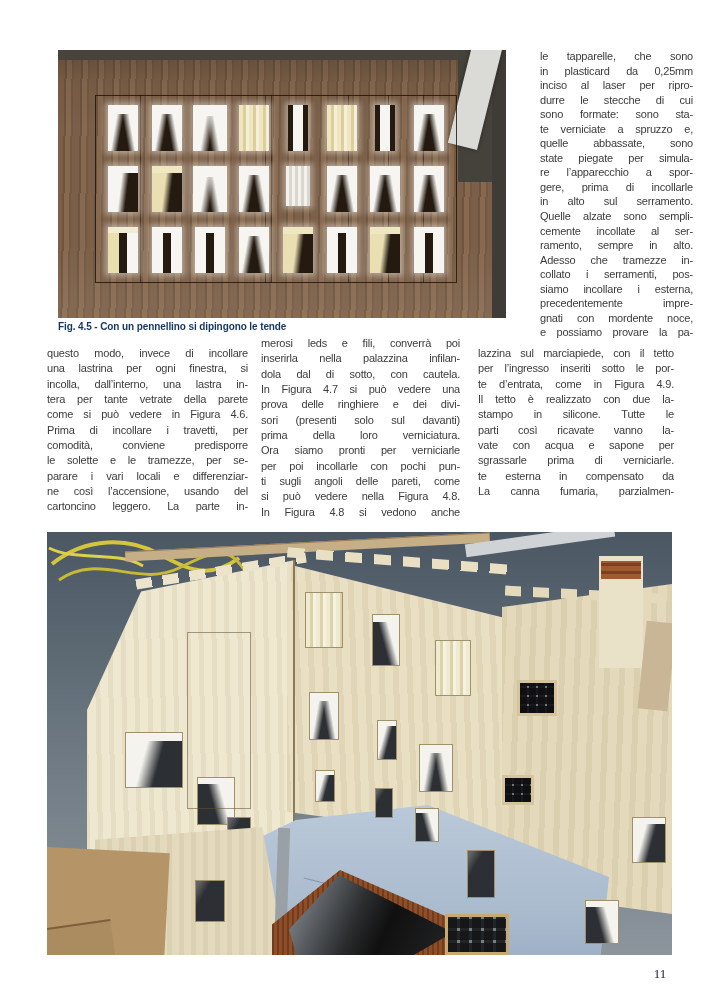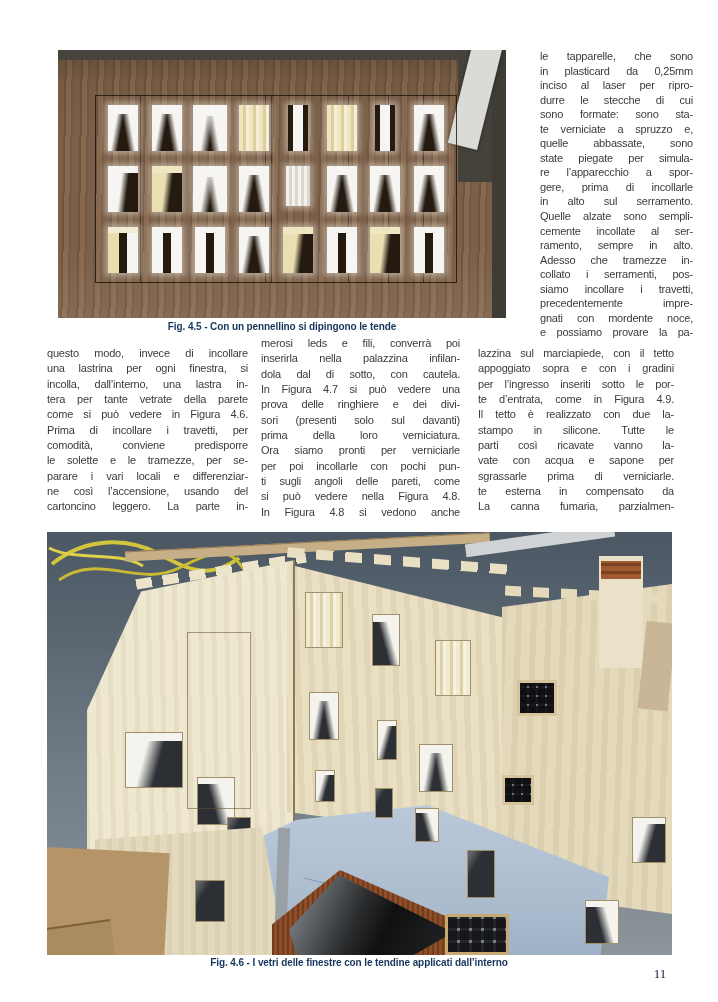--- a/index.html
+++ b/index.html
@@ -9,21 +9,21 @@
     outline:1px solid #c9c9c9;overflow:hidden;
   }
   
   .textcol{position:absolute;font-size:11px;letter-spacing:-0.2px;color:#3b3b3b;}
   .tline{text-align:justify;text-align-last:justify;white-space:nowrap;overflow:hidden;}
   .col-tr{left:540px;top:49px;width:153px;line-height:14.55px;}
   .col-1{left:47px;top:346px;width:201px;line-height:15.35px;}
   .col-2{left:261px;top:336px;width:199px;line-height:15.35px;}
   .col-3{left:478px;top:346px;width:196px;line-height:15.35px;}
   .caption{
-    position:absolute;text-align:center;font-weight:bold;font-size:10px;
+    position:absolute;text-align:left;font-weight:bold;font-size:10px;
     color:#17365d;letter-spacing:-0.1px;
   }
   .cap1{left:58px;top:321px;width:448px;}
   .cap2{left:0;top:957px;width:718px;}
   .pageno{
     position:absolute;left:640px;top:966px;width:40px;text-align:center;
     font-family:"Liberation Serif", serif;font-size:13px;color:#23233d;
   }
   
   .photo1{
@@ -212,21 +212,21 @@
       <div class="tline">quelle abbassate, sono</div>
       <div class="tline">state piegate per simula-</div>
       <div class="tline">re l’apparecchio a spor-</div>
       <div class="tline">gere, prima di incollarle</div>
       <div class="tline">in alto sul serramento.</div>
       <div class="tline">Quelle alzate sono sempli-</div>
       <div class="tline">cemente incollate al ser-</div>
       <div class="tline">ramento, sempre in alto.</div>
       <div class="tline">Adesso che tramezze in-</div>
       <div class="tline">collato i serramenti, pos-</div>
-      <div class="tline">siamo incollare i travetti,</div>
+      <div class="tline">siamo incollare i esterna,</div>
       <div class="tline">precedentemente impre-</div>
       <div class="tline">gnati con mordente noce,</div>
       <div class="tline">e possiamo provare la pa-</div>
     </div>
 
   <div class="textcol col-1">
       <div class="tline">questo modo, invece di incollare</div>
       <div class="tline">una lastrina per ogni finestra, si</div>
       <div class="tline">incolla, dall’interno, una lastra in-</div>
       <div class="tline">tera per tante vetrate della parete</div>
@@ -247,21 +247,20 @@
       <div class="tline">sori (presenti solo sul davanti)</div>
       <div class="tline">prima della loro verniciatura.</div>
       <div class="tline">Ora siamo pronti per verniciarle</div>
       <div class="tline">per poi incollarle con pochi pun-</div>
       <div class="tline">ti sugli angoli delle pareti, come</div>
       <div class="tline">si può vedere nella Figura 4.8.</div>
       <div class="tline">In Figura 4.8 si vedono anche</div>
     </div>
   <div class="textcol col-3">
       <div class="tline">lazzina sul marciapiede, con il tetto</div>
-      <div class="tline">appoggiato sopra e con i gradini</div>
       <div class="tline">per l’ingresso inseriti sotto le por-</div>
       <div class="tline">te d’entrata, come in Figura 4.9.</div>
       <div class="tline">Il tetto è realizzato con due la-</div>
       <div class="tline">stampo in silicone. Tutte le</div>
       <div class="tline">parti così ricavate vanno la-</div>
       <div class="tline">vate con acqua e sapone per</div>
       <div class="tline">sgrassarle prima di verniciarle.</div>
       <div class="tline">te esterna in compensato da</div>
       <div class="tline">La canna fumaria, parzialmen-</div>
     </div>
@@ -318,16 +317,15 @@
     <div class="pwin pw-dark" style="left:148px;top:348px;width:28px;height:40px"></div>
     <div class="p2-post"></div>
     <div class="p2-woodpanel1"></div>
     <div class="p2-woodpanel2"></div>
     <div class="p2-roof">
       <div class="p2-roof-rust"></div>
       <div class="p2-roof-dark"></div>
     </div>
     <div class="p2-roof-frame"></div>
   </div>
-  <div class="caption cap2">Fig. 4.6 - I vetri delle finestre con le tendine applicati dall’interno</div>
 
   <div class="pageno">11</div>
 </div>
 
 </body></html>

